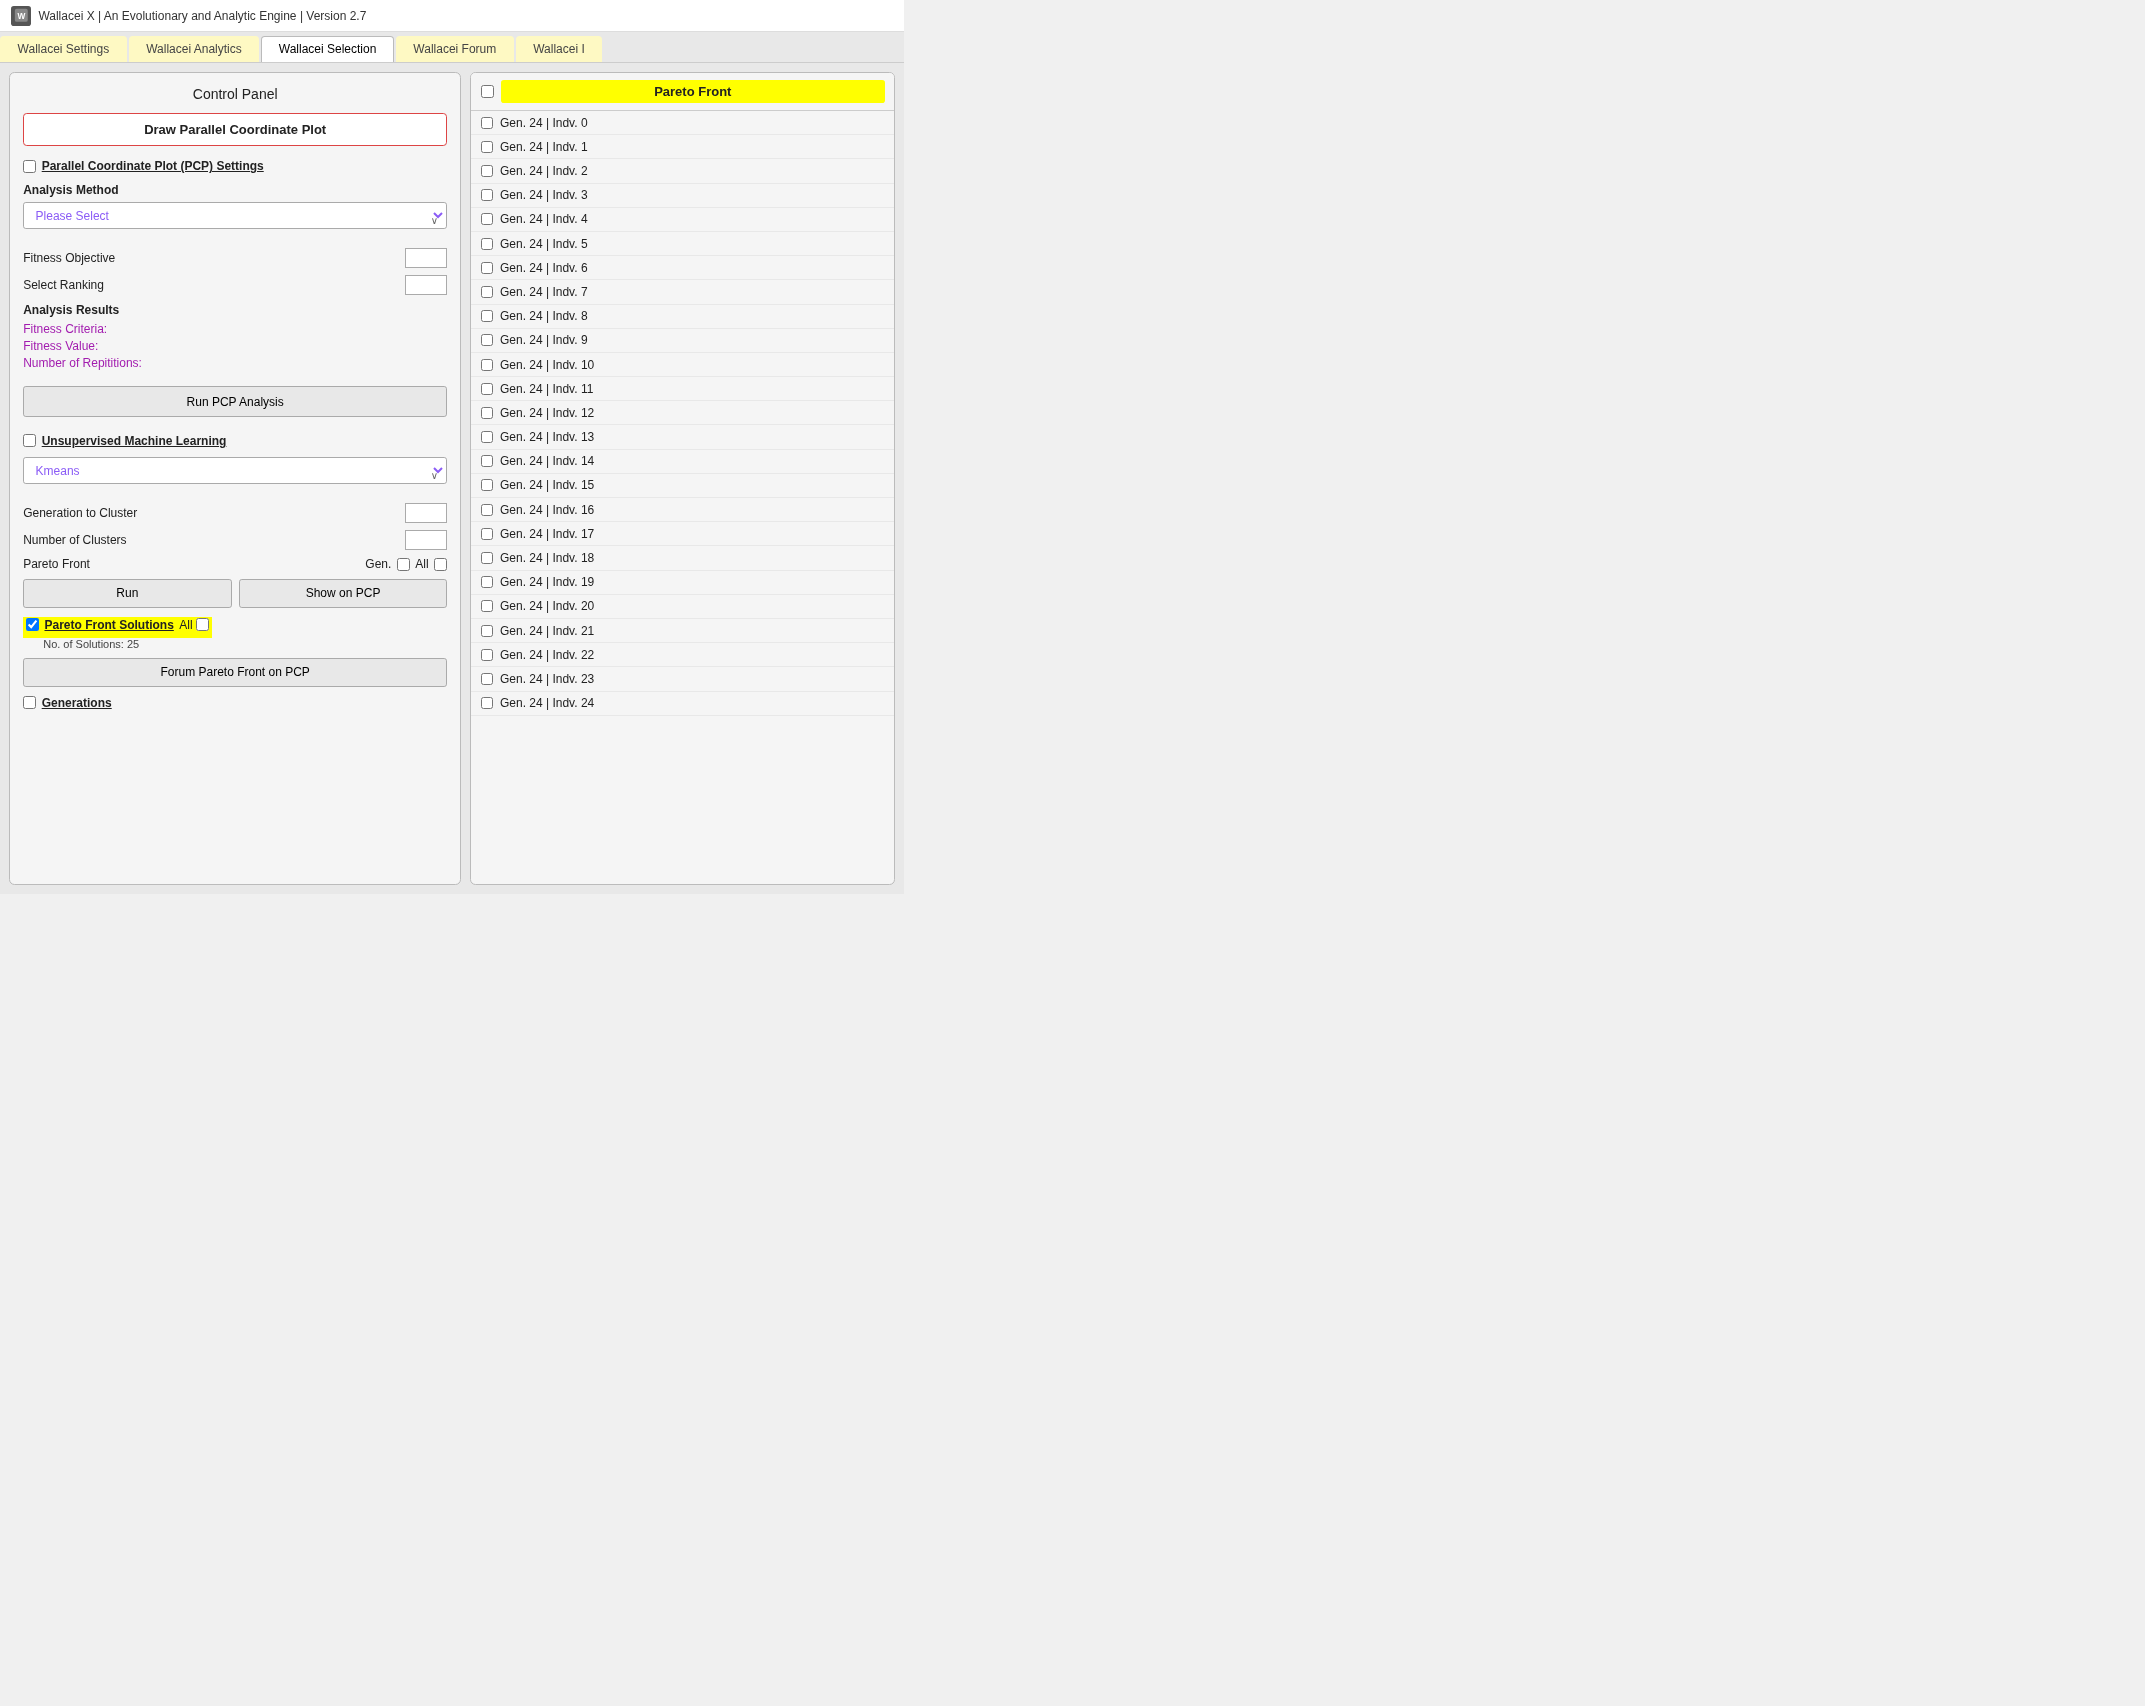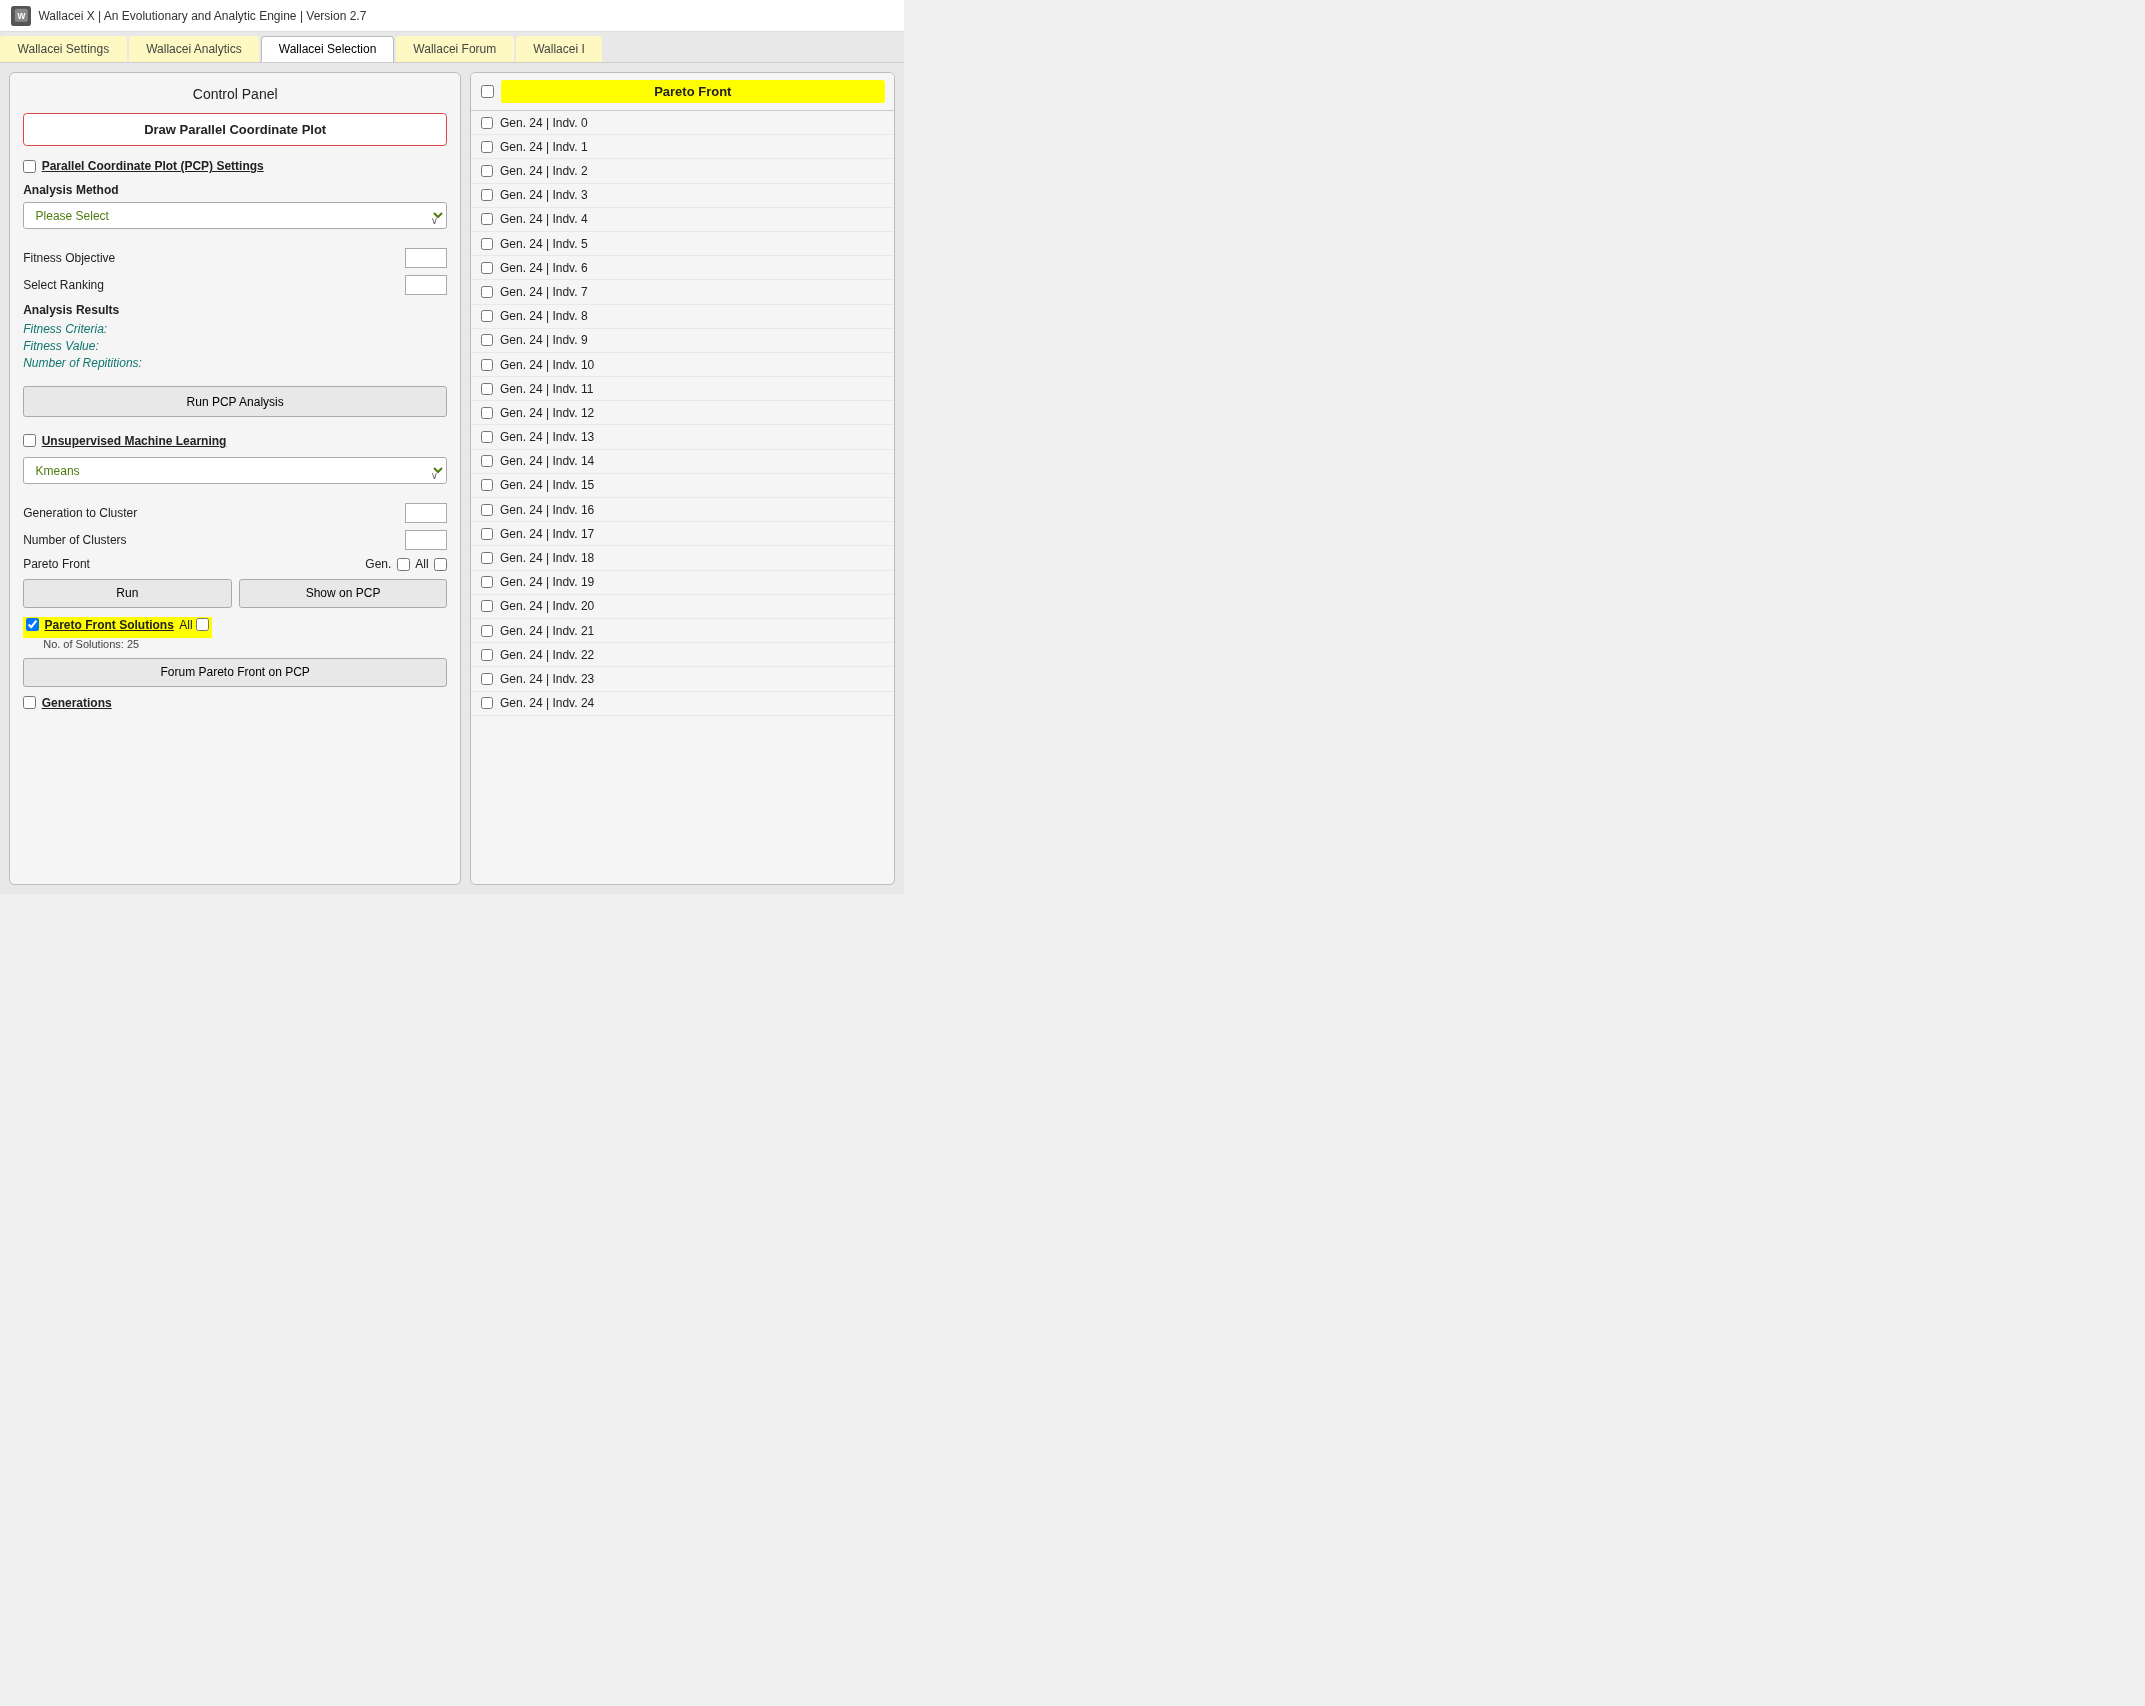--- a/index.html
+++ b/index.html
@@ -144,21 +144,21 @@
     .field-input {
       width: 42px;
       height: 20px;
       border: 0.9px solid #aaa;
       background: #fff;
       font-size: 11px;
     }
 
     
     .results-section { margin: 7.4px 0; }
-    .result-line { font-size: 12px; margin-bottom: 2.8px; color: #0f766e; font-style: italic; }
+    .result-line { font-size: 12px; margin-bottom: 2.8px; color: #a21caf; }
 
     
     .run-btn {
       width: 100%;
       padding: 7.4px 0;
       background: #e8e8e8;
       border: 0.9px solid #aaa;
       border-radius: 2.8px;
       font-size: 12px;
       cursor: pointer;
@@ -260,21 +260,21 @@
     
     .uml-section { margin-top: 4px; }
 
     select {
       width: 100%;
       padding: 4.6px 7.4px;
       border: 0.9px solid #aaa;
       border-radius: 2.8px;
       background: #fff;
       font-size: 12px;
-      color: #4d7c0f;
+      color: #8b5cf6;
       cursor: pointer;
       margin-bottom: 9.2px;
     }
   </style>
 </head>
 <body>
 
 <div class="title-bar">
   <div class="logo">
     <svg width="16.6" height="16.6" viewBox="0 0 18 18" style="font-size:10px">

